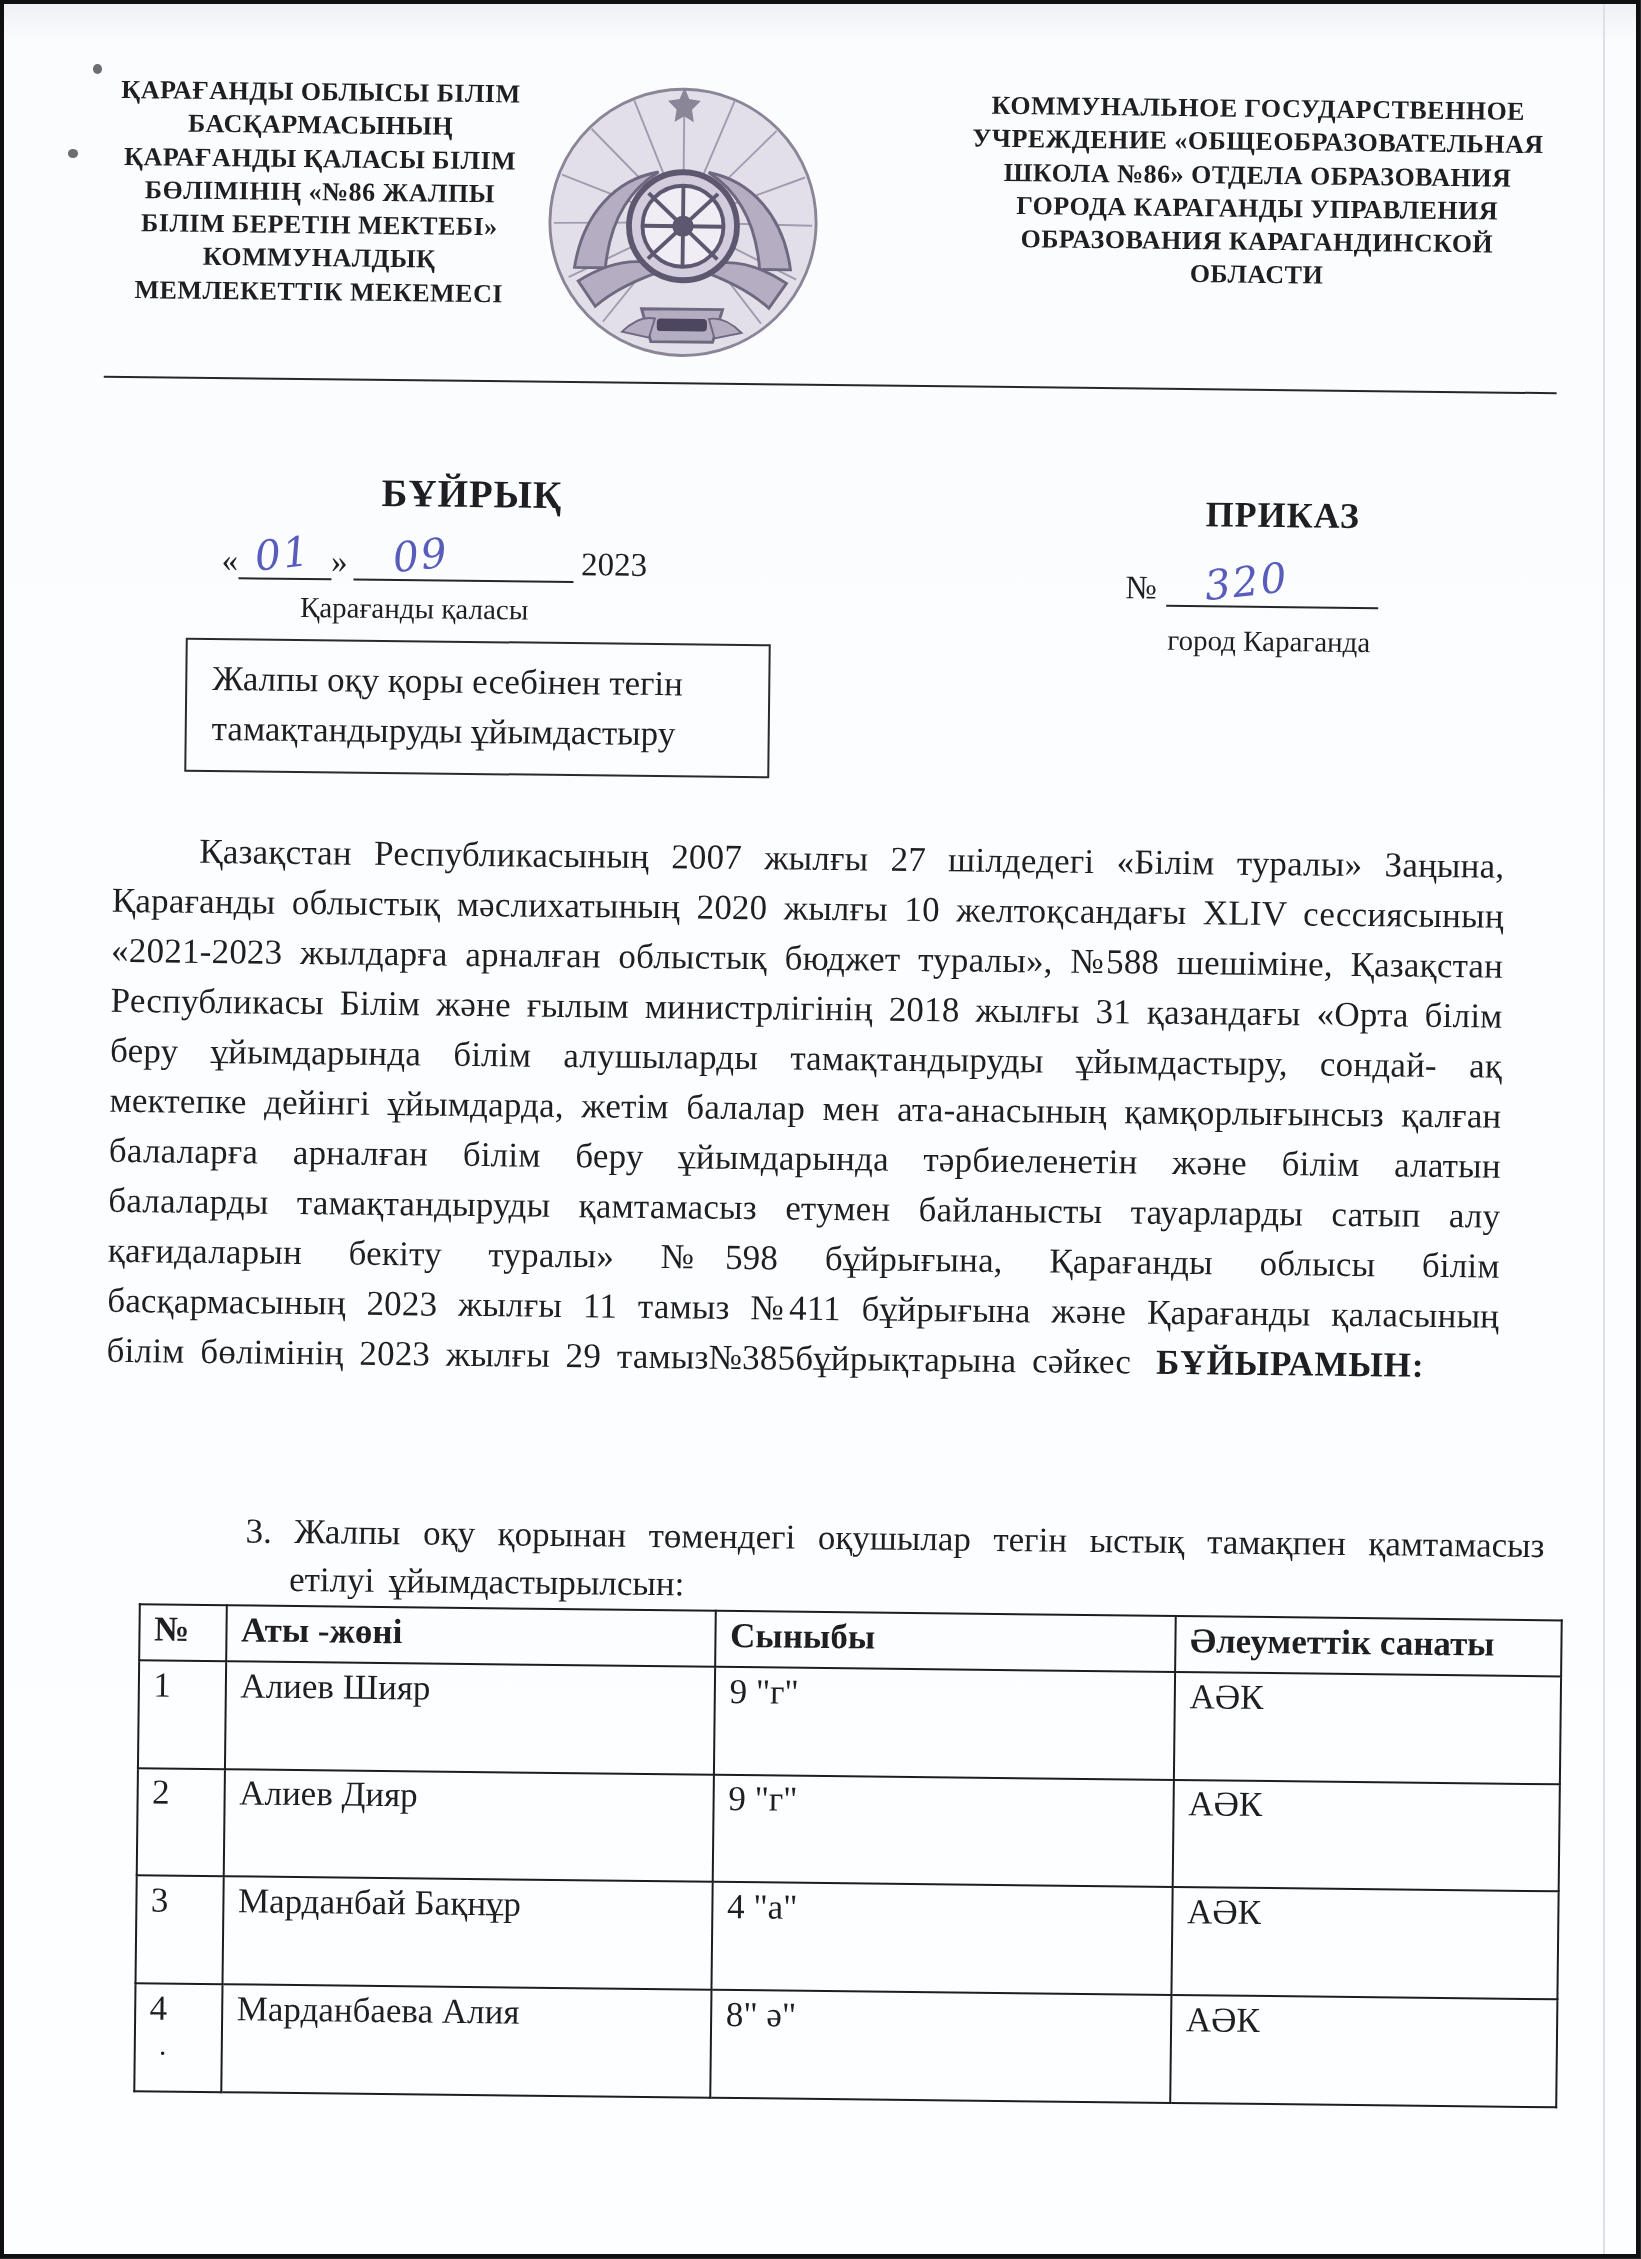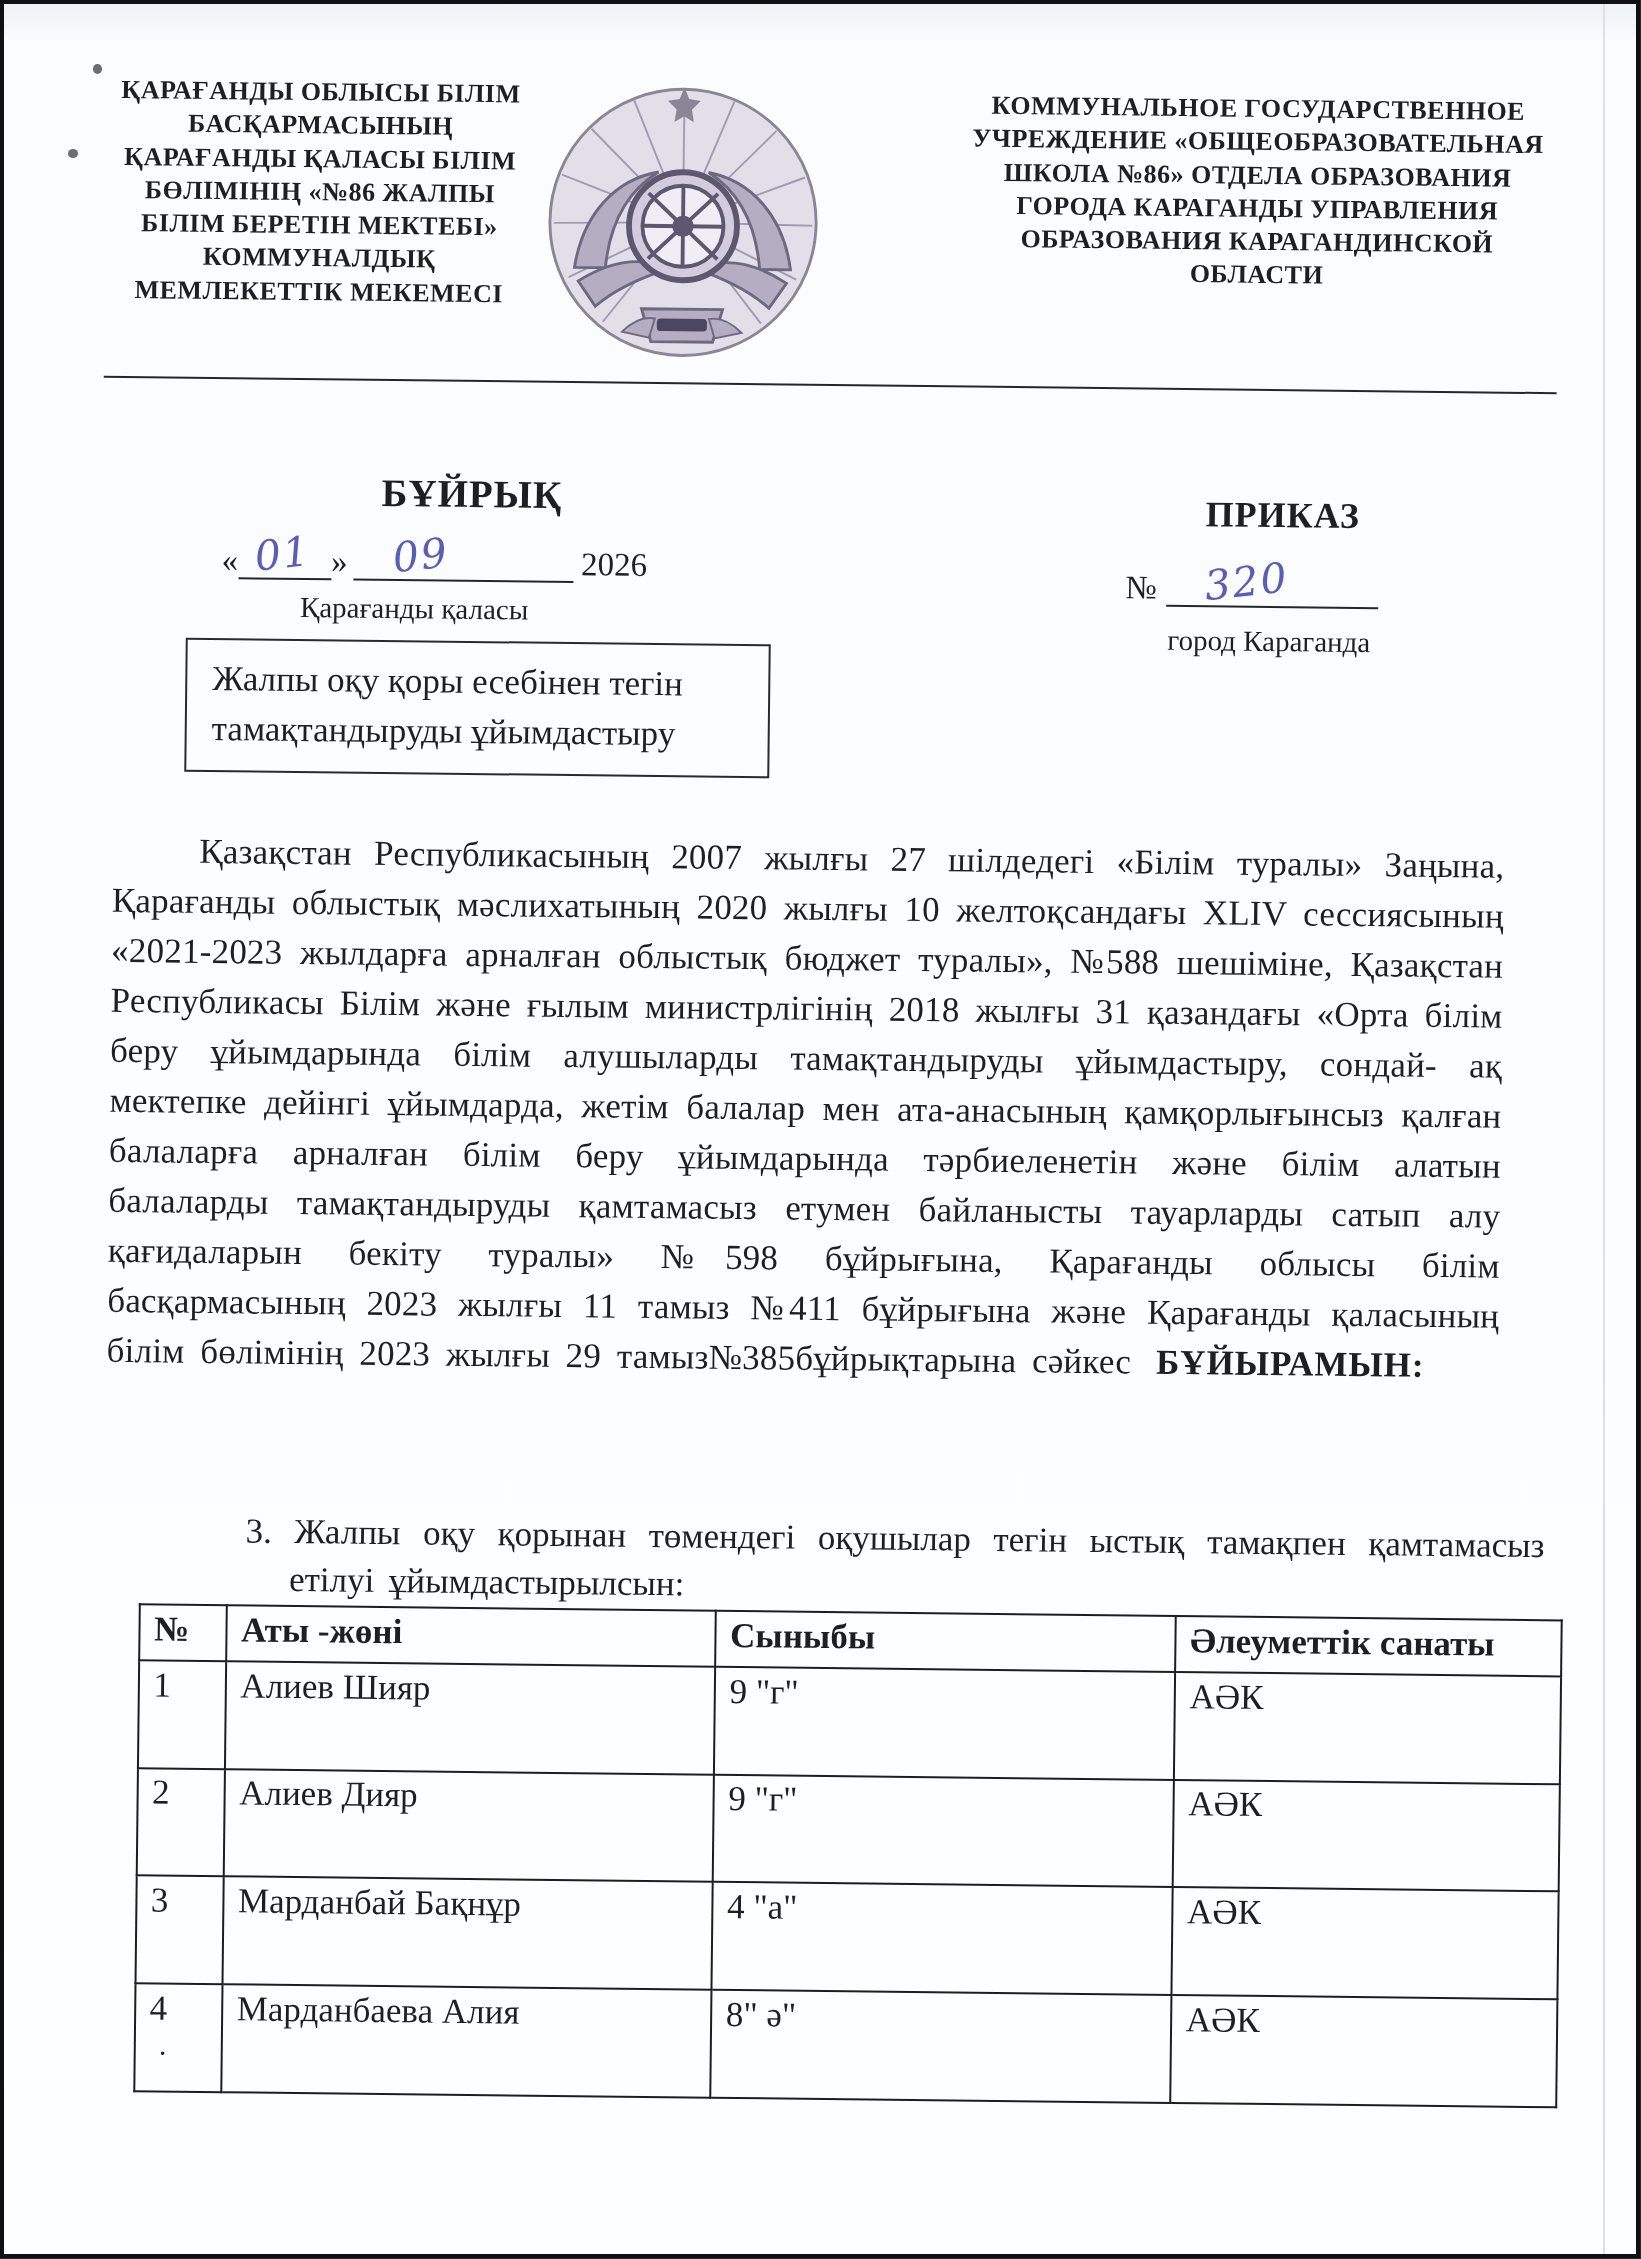--- a/index.html
+++ b/index.html
@@ -128,21 +128,21 @@
       <path d="M216 262 C204 250 192 246 182 248 L188 268 Z" fill="#b5aec3" stroke="#6e6880" stroke-width="2"></path>
     </svg>
 
     <div class="hdr hdr-right">КОММУНАЛЬНОЕ ГОСУДАРСТВЕННОЕ УЧРЕЖДЕНИЕ «ОБЩЕОБРАЗОВАТЕЛЬНАЯ ШКОЛА №86» ОТДЕЛА ОБРАЗОВАНИЯ ГОРОДА КАРАГАНДЫ УПРАВЛЕНИЯ ОБРАЗОВАНИЯ КАРАГАНДИНСКОЙ ОБЛАСТИ</div>
 
     <div class="rule"></div>
 
     <div class="order-kk">БҰЙРЫҚ</div>
     <div class="order-ru">ПРИКАЗ</div>
 
-    <div class="date-line"><span>«</span><span class="u u1"><span class="hand">01</span></span><span>»</span><span class="u u2"><span class="hand">09</span></span><span class="yr">2026</span></div>
+    <div class="date-line"><span>«</span><span class="u u1"><span class="hand">01</span></span><span>»</span><span class="u u2"><span class="hand">09</span></span><span class="yr">2023</span></div>
     <div class="place-kk">Қарағанды қаласы</div>
 
     <div class="num-line"><span>№</span><span class="u u3"><span class="hand">320</span></span></div>
     <div class="place-ru">город Караганда</div>
 
     <div class="subject-box">
       <span>Жалпы оқу қоры  есебінен тегін</span><br>
       <span>тамақтандыруды ұйымдастыру</span>
     </div>
 

